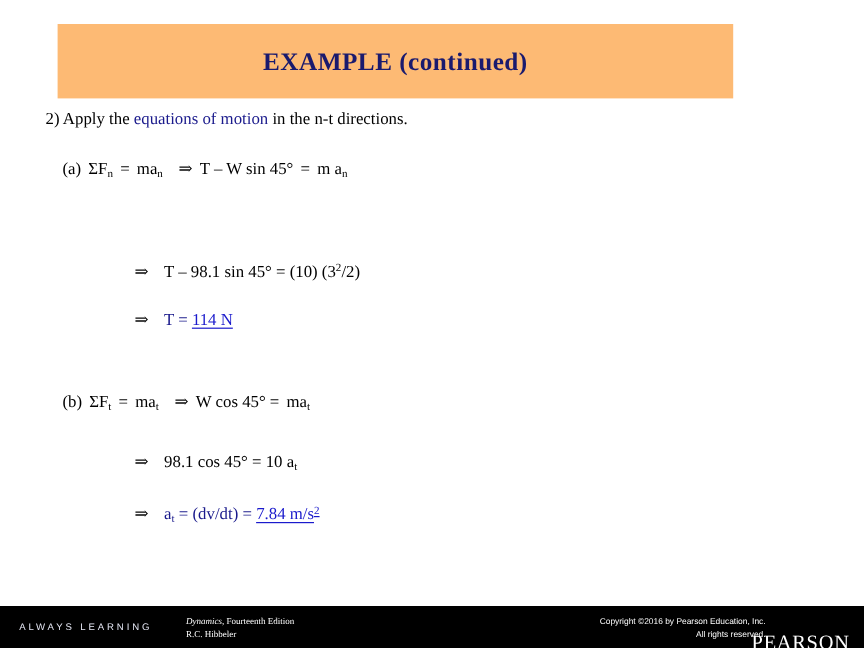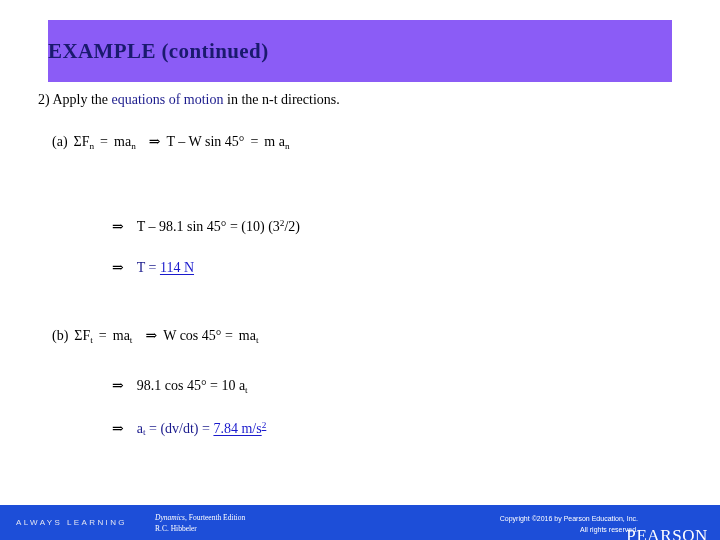--- a/index.html
+++ b/index.html
@@ -13,26 +13,26 @@
     font-family: "Liberation Serif", "DejaVu Serif", serif;
     overflow: hidden;
     position: relative;
   }
 
   
   #title-banner {
     position: absolute;
     left: 48px;
     top: 20px;
-    width: 624px;
+    width: 563px;
     height: 62px;
-    background: #8b5cf6;
+    background: #fdba74;
     display: flex;
     align-items: center;
-    justify-content: flex-start;
+    justify-content: center;
   }
   #title-text {
     font-family: "Liberation Serif", "DejaVu Serif", serif;
     font-weight: bold;
     font-size: 21px;
     color: #1a1a6e;
     letter-spacing: 0.4px;
     white-space: nowrap;
   }
 
@@ -87,21 +87,21 @@
   #line-b-calc  { left: 112px; top: 290px;}
   #line-b-res   { left: 112px; top: 332px;}
 
   
   #footer-bar {
     position: absolute;
     left: 0;
     bottom: 0;
     width: 720px;
     height: 35px;
-    background: #1d4ed8;
+    background: #000000;
     color: #ffffff;
   }
   #always-learning {
     position: absolute;
     left: 16px;
     top: 13px;
     font-family: "Liberation Sans", "DejaVu Sans", sans-serif;
     font-size: 8px;
     letter-spacing: 2.4px;
     color: #e3e5f2;

